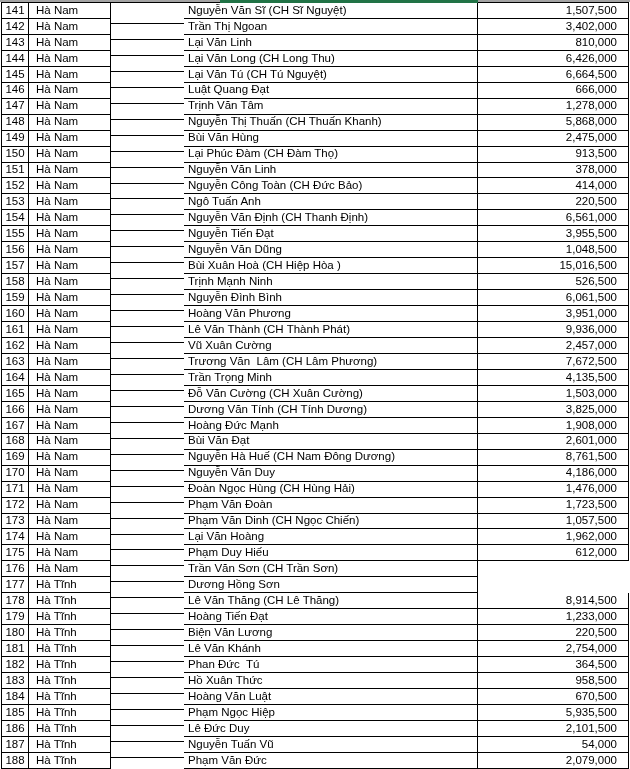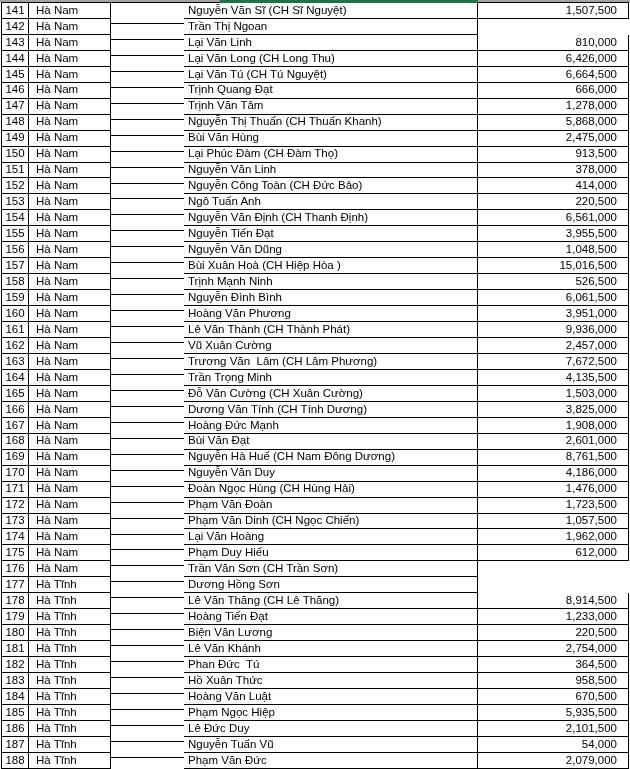--- a/index.html
+++ b/index.html
@@ -67,20 +67,21 @@
     <div class="cell c-province">Hà Nam</div>
     <div class="cell c-phone">08681677**</div>
     <div class="cell c-name">Nguyễn Văn Sĩ (CH Sĩ Nguyệt)</div>
     <div class="cell c-amount">1,507,500</div>
   </div>
     <div class="row">
     <div class="cell c-stt">142</div>
     <div class="cell c-province">Hà Nam</div>
     <div class="cell c-phone">08966509**</div>
     <div class="cell c-name">Trần Thị Ngoan</div>
+    <div class="cell c-amount">3,402,000</div>
   </div>
     <div class="row">
     <div class="cell c-stt">143</div>
     <div class="cell c-province">Hà Nam</div>
     <div class="cell c-phone">09020808**</div>
     <div class="cell c-name">Lại Văn Linh</div>
     <div class="cell c-amount">810,000</div>
   </div>
     <div class="row">
     <div class="cell c-stt">144</div>
@@ -93,21 +94,21 @@
     <div class="cell c-stt">145</div>
     <div class="cell c-province">Hà Nam</div>
     <div class="cell c-phone">09095343**</div>
     <div class="cell c-name">Lại Văn Tú (CH Tú Nguyệt)</div>
     <div class="cell c-amount">6,664,500</div>
   </div>
     <div class="row">
     <div class="cell c-stt">146</div>
     <div class="cell c-province">Hà Nam</div>
     <div class="cell c-phone">09119991**</div>
-    <div class="cell c-name">Trịnh Quang Đạt</div>
+    <div class="cell c-name">Luật Quang Đạt</div>
     <div class="cell c-amount">666,000</div>
   </div>
     <div class="row">
     <div class="cell c-stt">147</div>
     <div class="cell c-province">Hà Nam</div>
     <div class="cell c-phone">09121458**</div>
     <div class="cell c-name">Trịnh Văn Tâm</div>
     <div class="cell c-amount">1,278,000</div>
   </div>
     <div class="row">

